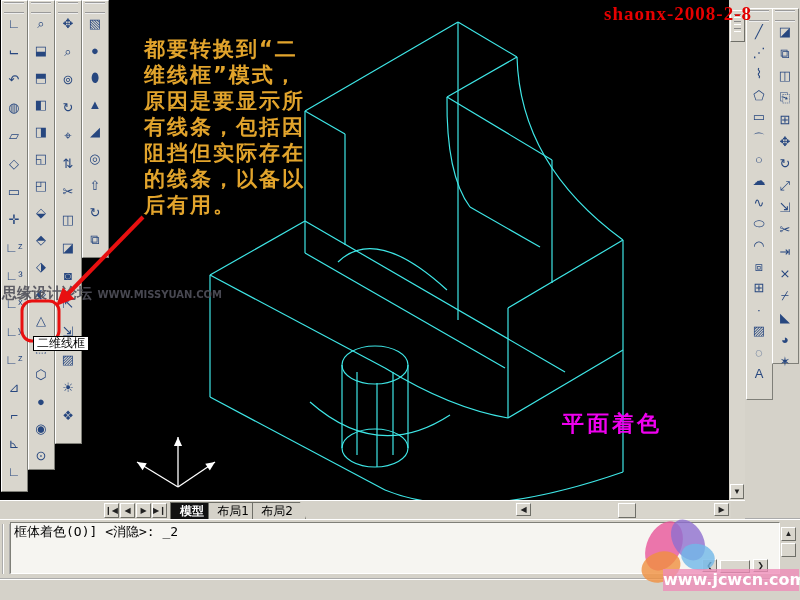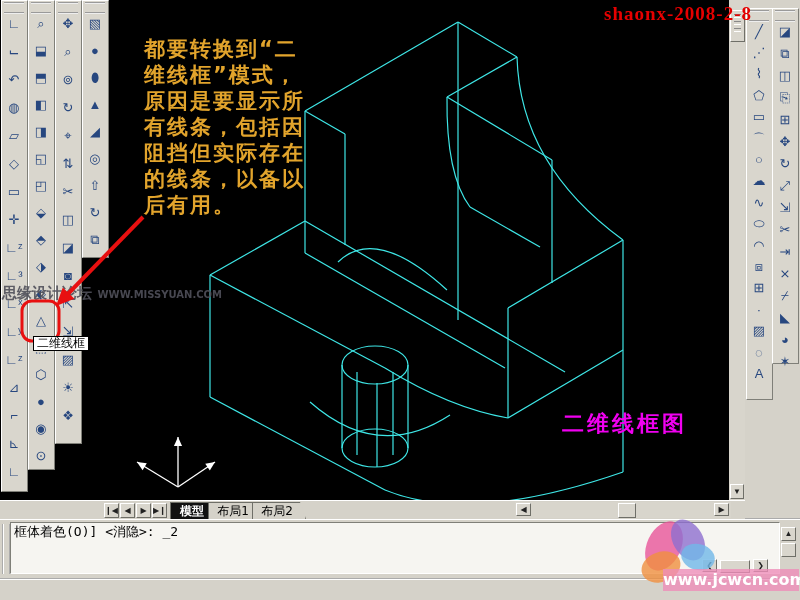--- a/index.html
+++ b/index.html
@@ -112,21 +112,21 @@
   </svg>
 
 <div id="red-title" class="abs">shaonx-2008-2-8</div>
 <div id="annotation" class="abs">都要转换到“二
 维线框”模式，
 原因是要显示所
 有线条，包括因
 阻挡但实际存在
 的线条，以备以
 后有用。</div>
-<div id="canvas-label" class="abs">二维线框图</div>
+<div id="canvas-label" class="abs">平面着色</div>
 <div id="wm-left" class="abs">
   <span class="cjk">思缘设计论坛</span>
   <span class="lat">WWW.MISSYUAN.COM</span>
 </div>
 
 <div id="rightdock" class="abs"></div>
 
 <div id="toolbars">
     <div class="panel abs" style="left: 1px; top: 0px; width: 25px; height: 490px;">
       <div class="grip"></div>

